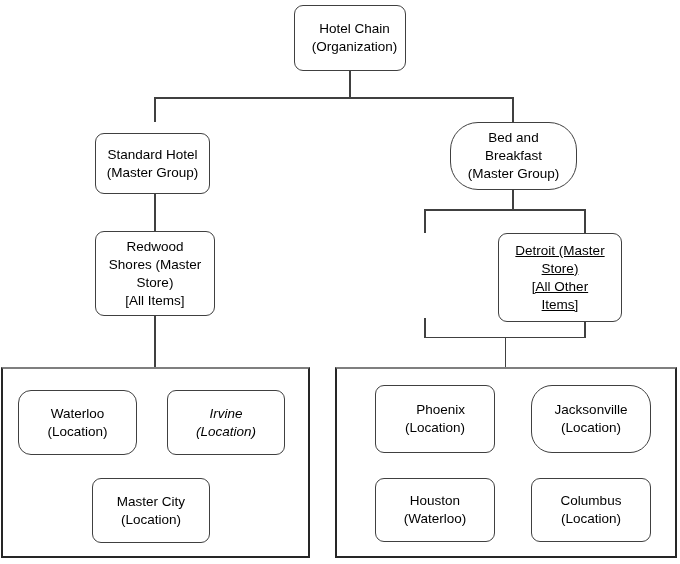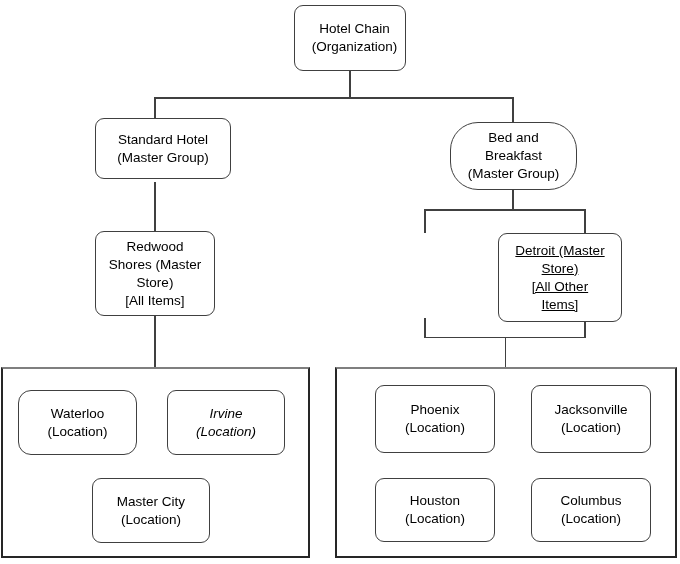--- a/index.html
+++ b/index.html
@@ -60,21 +60,21 @@
   <div class="line" style="left:154.3px;top:315px;width:1.5px;height:53px;"></div>
 
   <div class="line" style="left:424.3px;top:318px;width:1.5px;height:20px;"></div>
   <div class="line" style="left:584.3px;top:321px;width:1.5px;height:17px;"></div>
   <div class="line" style="left:424.3px;top:336.5px;width:161.5px;height:1.5px;"></div>
   <div class="line" style="left:504.5px;top:336.5px;width:1.5px;height:31px;"></div>
 
   <div class="node" style="left:294px;top:5px;width:112px;height:66px;padding-left:9px;">Hotel Chain
 (Organization)</div>
 
-  <div class="node" style="left:95px;top:118px;width:136px;height:61px;">Standard Hotel
+  <div class="node" style="left:95px;top:133px;width:115px;height:61px;">Standard Hotel
 (Master Group)</div>
   <div class="node" style="left:450px;top:122px;width:127px;height:68px;border-radius:28px;">Bed and
 Breakfast
 (Master Group)</div>
 
   <div class="node" style="left:95px;top:231px;width:120px;height:85px;">Redwood
 Shores (Master
 Store)
 [All Items]</div>
   <div class="node" style="left:498px;top:233px;width:124px;height:89px;text-decoration:underline;">Detroit (Master
@@ -85,22 +85,22 @@
   <div class="container-box" style="left:1px;top:367px;width:309px;height:191px;"></div>
   <div class="container-box" style="left:335px;top:367px;width:342px;height:191px;"></div>
 
   <div class="node" style="left:18px;top:390px;width:119px;height:65px;border-radius:13px;">Waterloo
 (Location)</div>
   <div class="node" style="left:167px;top:390px;width:118px;height:65px;font-style:italic;">Irvine
 (Location)</div>
   <div class="node" style="left:92px;top:478px;width:118px;height:65px;">Master City
 (Location)</div>
 
-  <div class="node" style="left:375px;top:385px;width:120px;height:68px;">Phoenix
+  <div class="node" style="left:375px;top:385px;width:120px;height:68px;text-align:right;">Phoenix
 (Location)</div>
-  <div class="node" style="left:531px;top:385px;width:120px;height:68px;">Jacksonville
+  <div class="node" style="left:531px;top:385px;width:120px;height:68px;border-radius:21px;">Jacksonville
 (Location)</div>
   <div class="node" style="left:375px;top:478px;width:120px;height:64px;">Houston
-(Location)</div>
+(Waterloo)</div>
   <div class="node" style="left:531px;top:478px;width:120px;height:64px;">Columbus
 (Location)</div>
 
 </div>
 
 </body></html>

